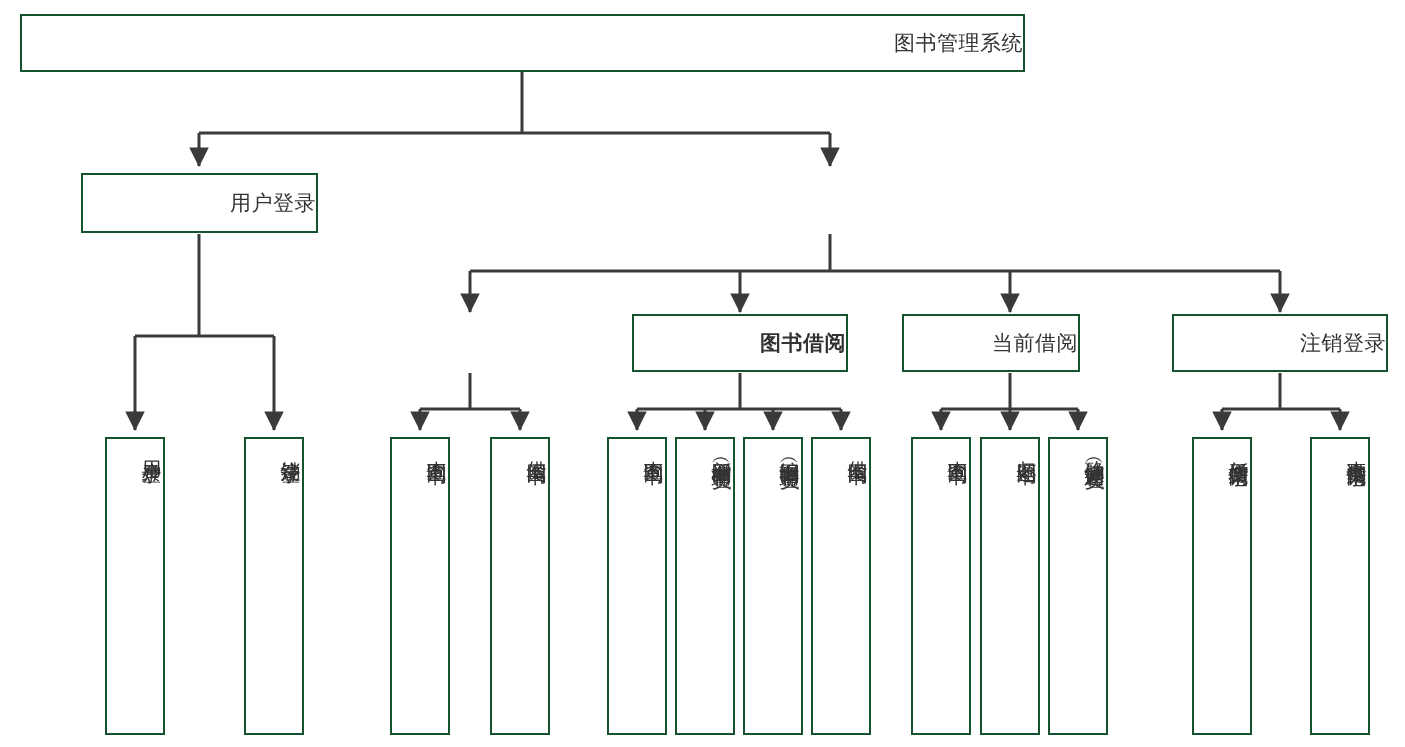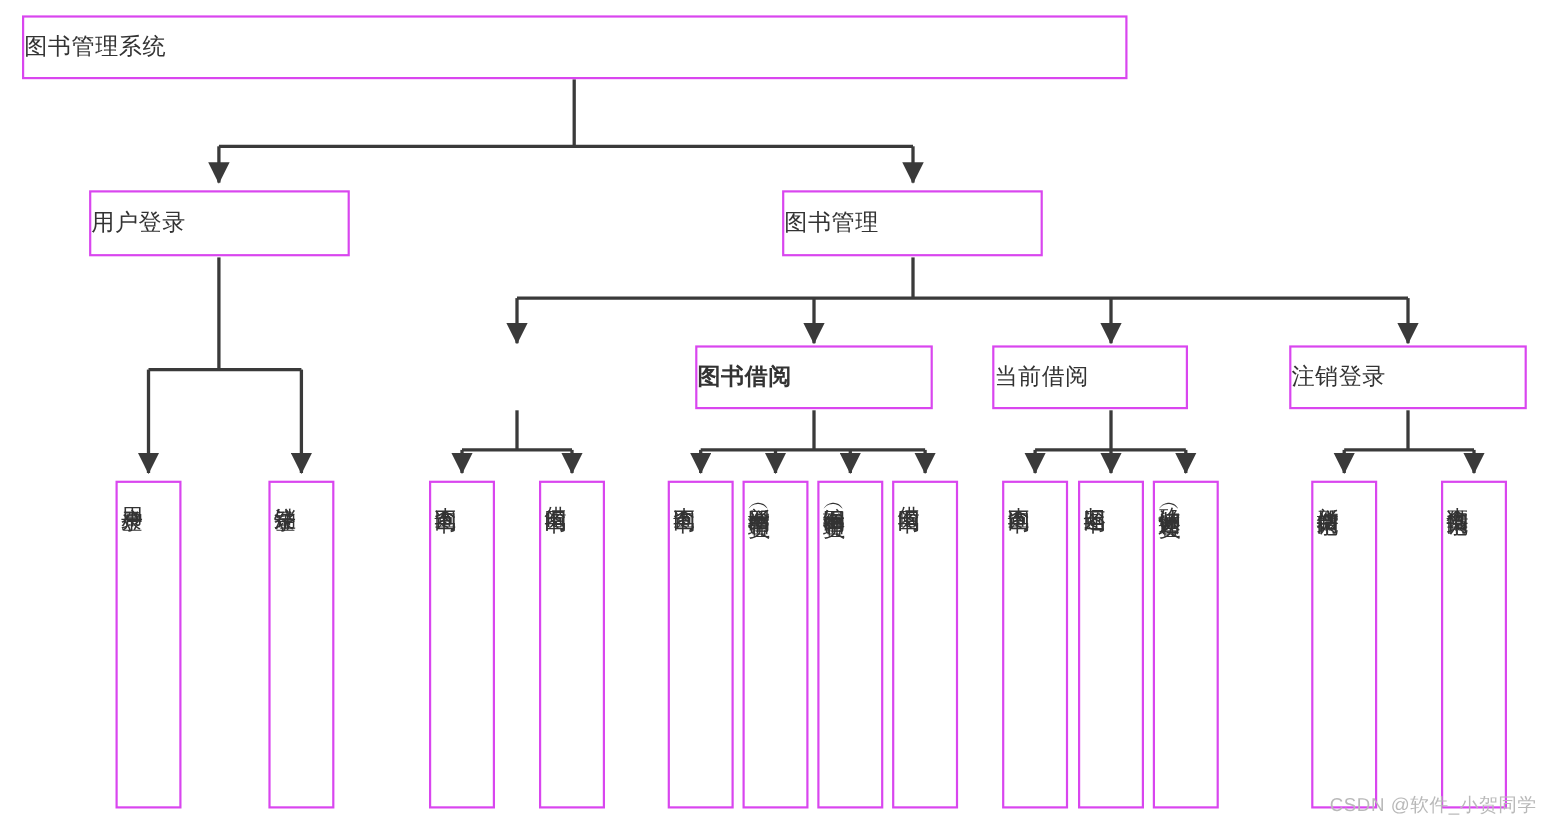--- a/index.html
+++ b/index.html
@@ -21,24 +21,24 @@
     position: absolute;
     left: 0;
     top: 0;
     width: 1405px;
     height: 747px;
   }
   .node {
     position: absolute;
     box-sizing: border-box;
     background: #ffffff;
-    border: 2px solid #d946ef;
+    border: 2px solid #14532d;
     display: flex;
     align-items: center;
-    justify-content: flex-start;
+    justify-content: flex-end;
     z-index: 2;
   }
   .node-label {
     color: #333333;
     font-size: 21px;
     line-height: 1.28;
     letter-spacing: 0.5px;
     text-align: center;
     white-space: nowrap;
   }
@@ -121,23 +121,20 @@
     </g>
   </svg>
 
   <div class="node" style="left:20px; top:14px; width:1005px; height:58px;">
     <span class="node-label">图书管理系统</span>
   </div>
 
   <div class="node" style="left:81px; top:173px; width:237px; height:60px;">
     <span class="node-label">用户登录</span>
   </div>
-  <div class="node" style="left:711px; top:173px; width:237px; height:60px;">
-    <span class="node-label">图书管理</span>
-  </div>
 
   <div class="node" style="left:632px; top:314px; width:216px; height:58px;font-weight:bold;">
     <span class="node-label">图书借阅</span>
   </div>
   <div class="node" style="left:902px; top:314px; width:178px; height:58px;">
     <span class="node-label">当前借阅</span>
   </div>
   <div class="node" style="left:1172px; top:314px; width:216px; height:58px;">
     <span class="node-label">注销登录</span>
   </div>
@@ -179,15 +176,14 @@
     <span class="node-label">确认归还（管理员）</span>
   </div>
 
   <div class="node vertical" style="left:1192px; top:437px; width:60px; height:298px;">
     <span class="node-label">新增借阅记录</span>
   </div>
   <div class="node vertical" style="left:1310px; top:437px; width:60px; height:298px;">
     <span class="node-label">查询借阅记录</span>
   </div>
 
-  <div id="watermark">CSDN @软件_小贺同学</div>
 
 </div>
 
 </body></html>

